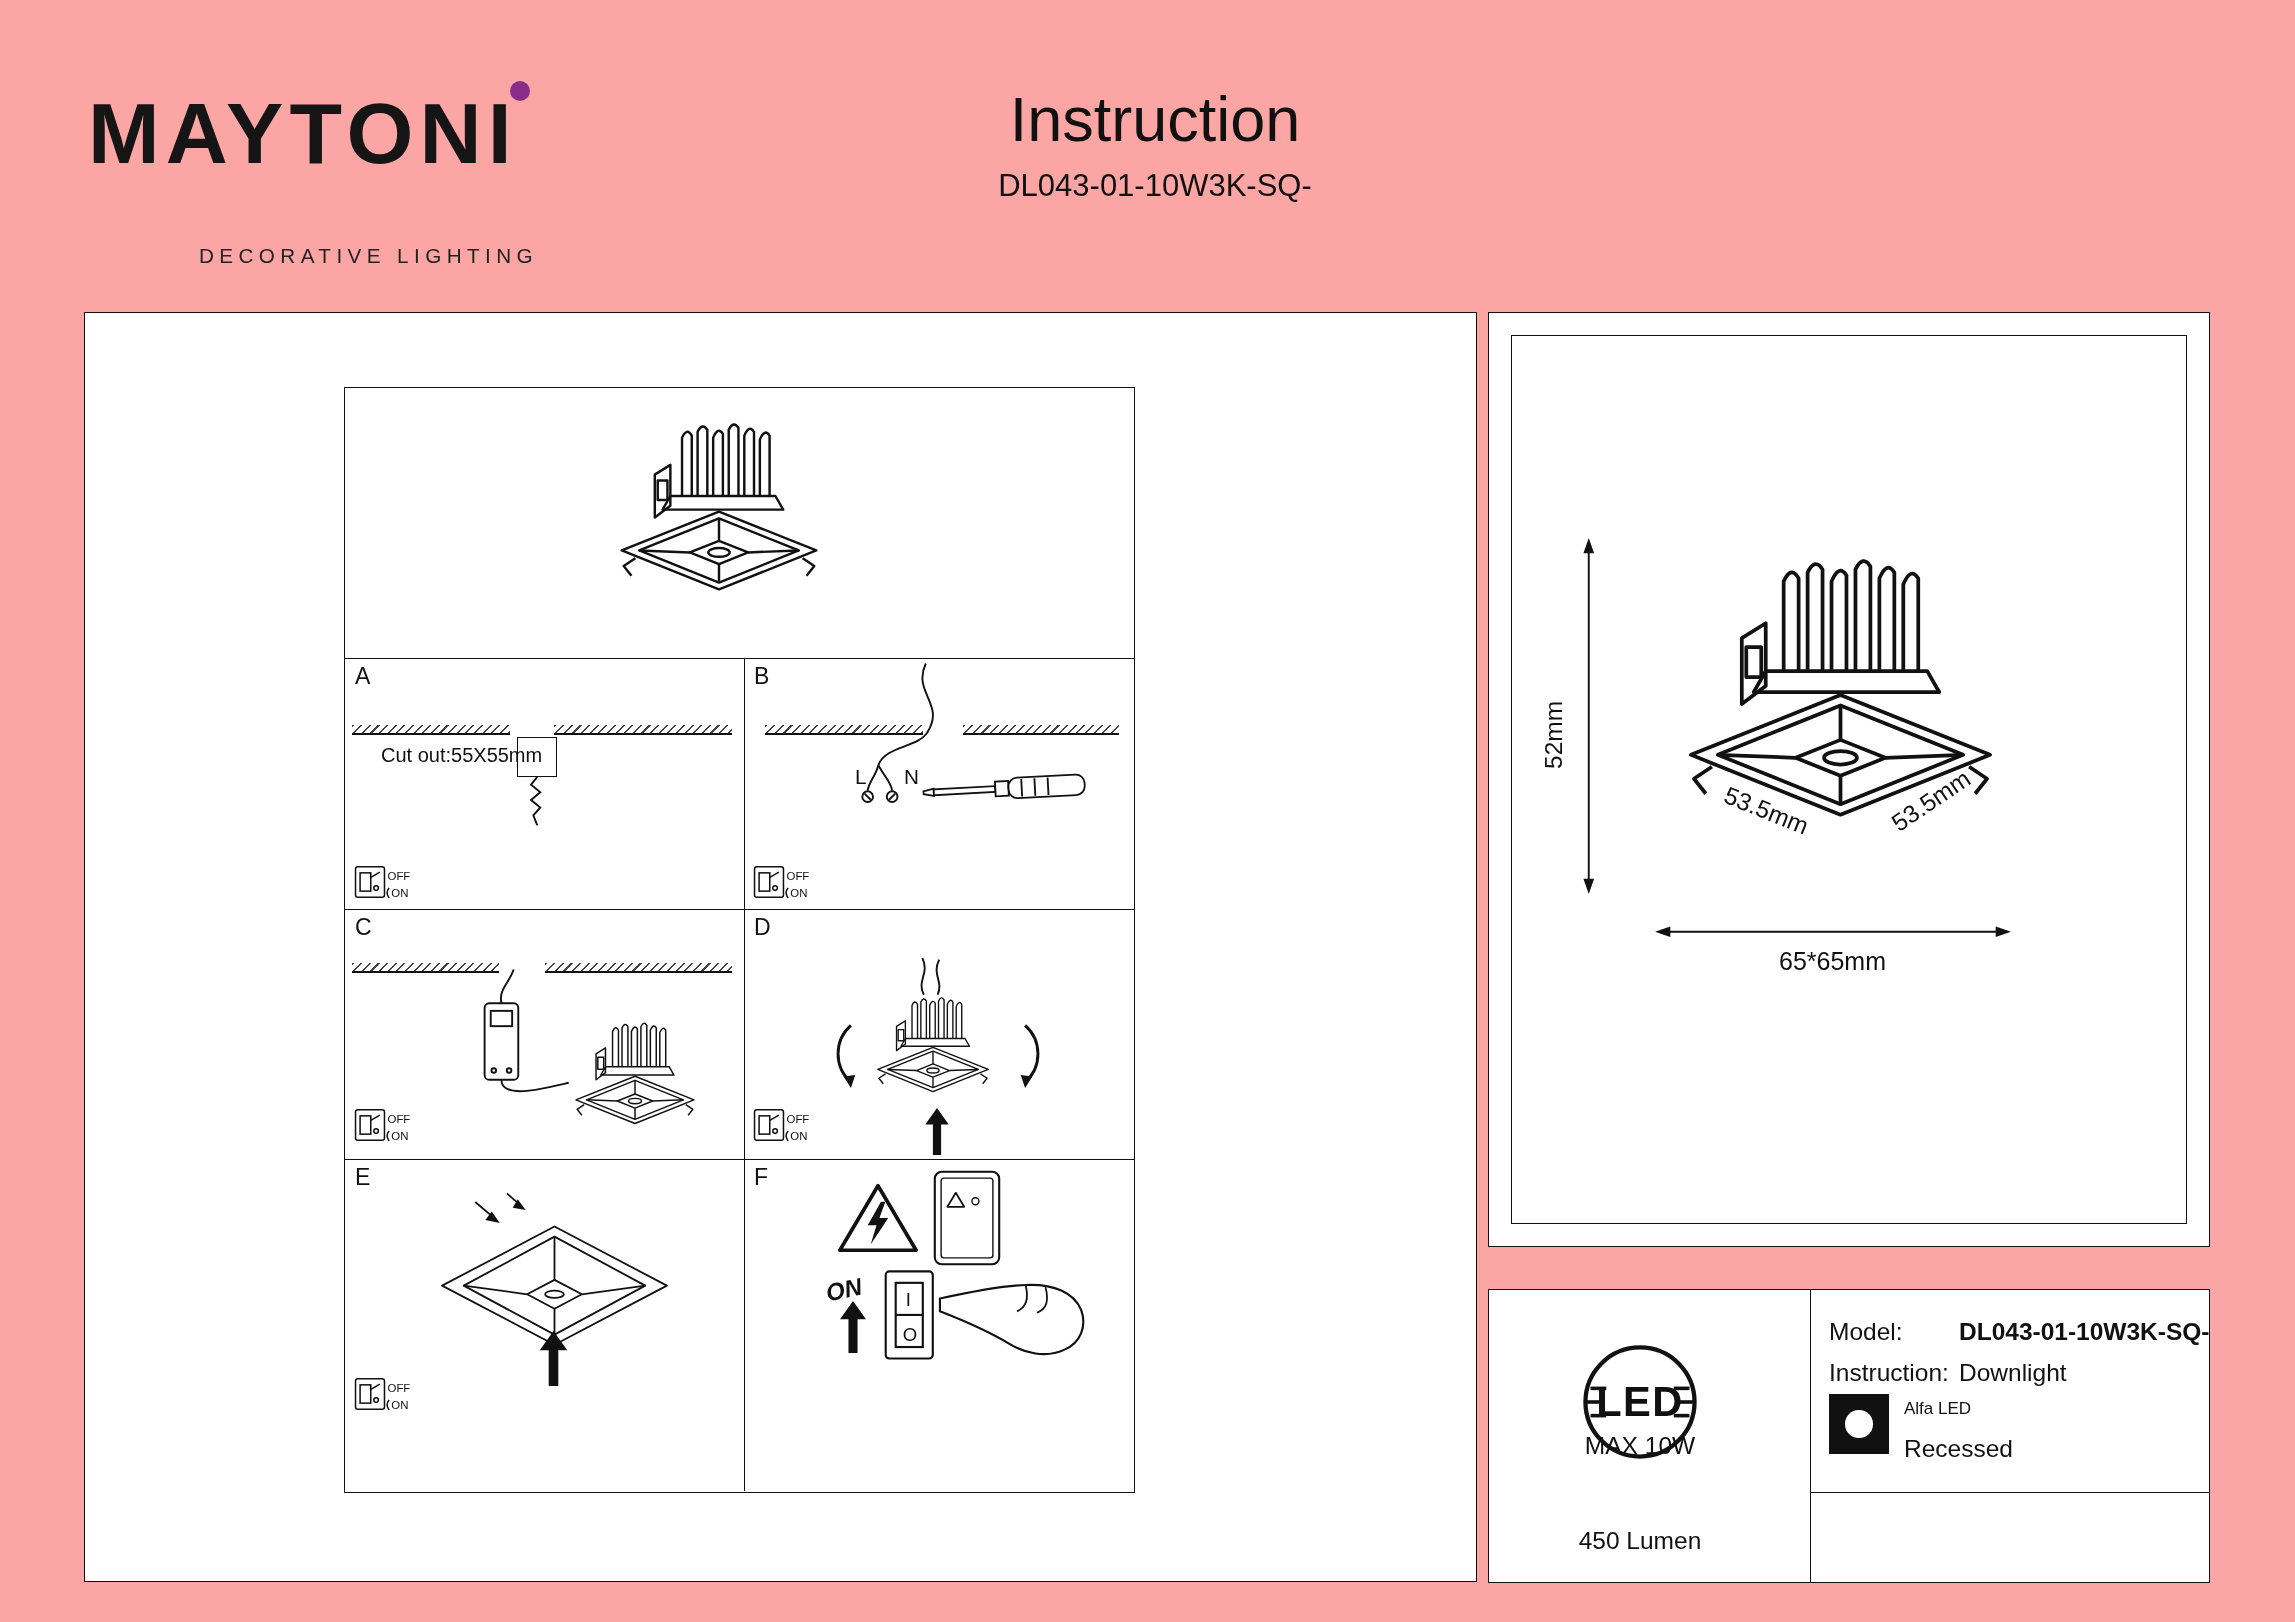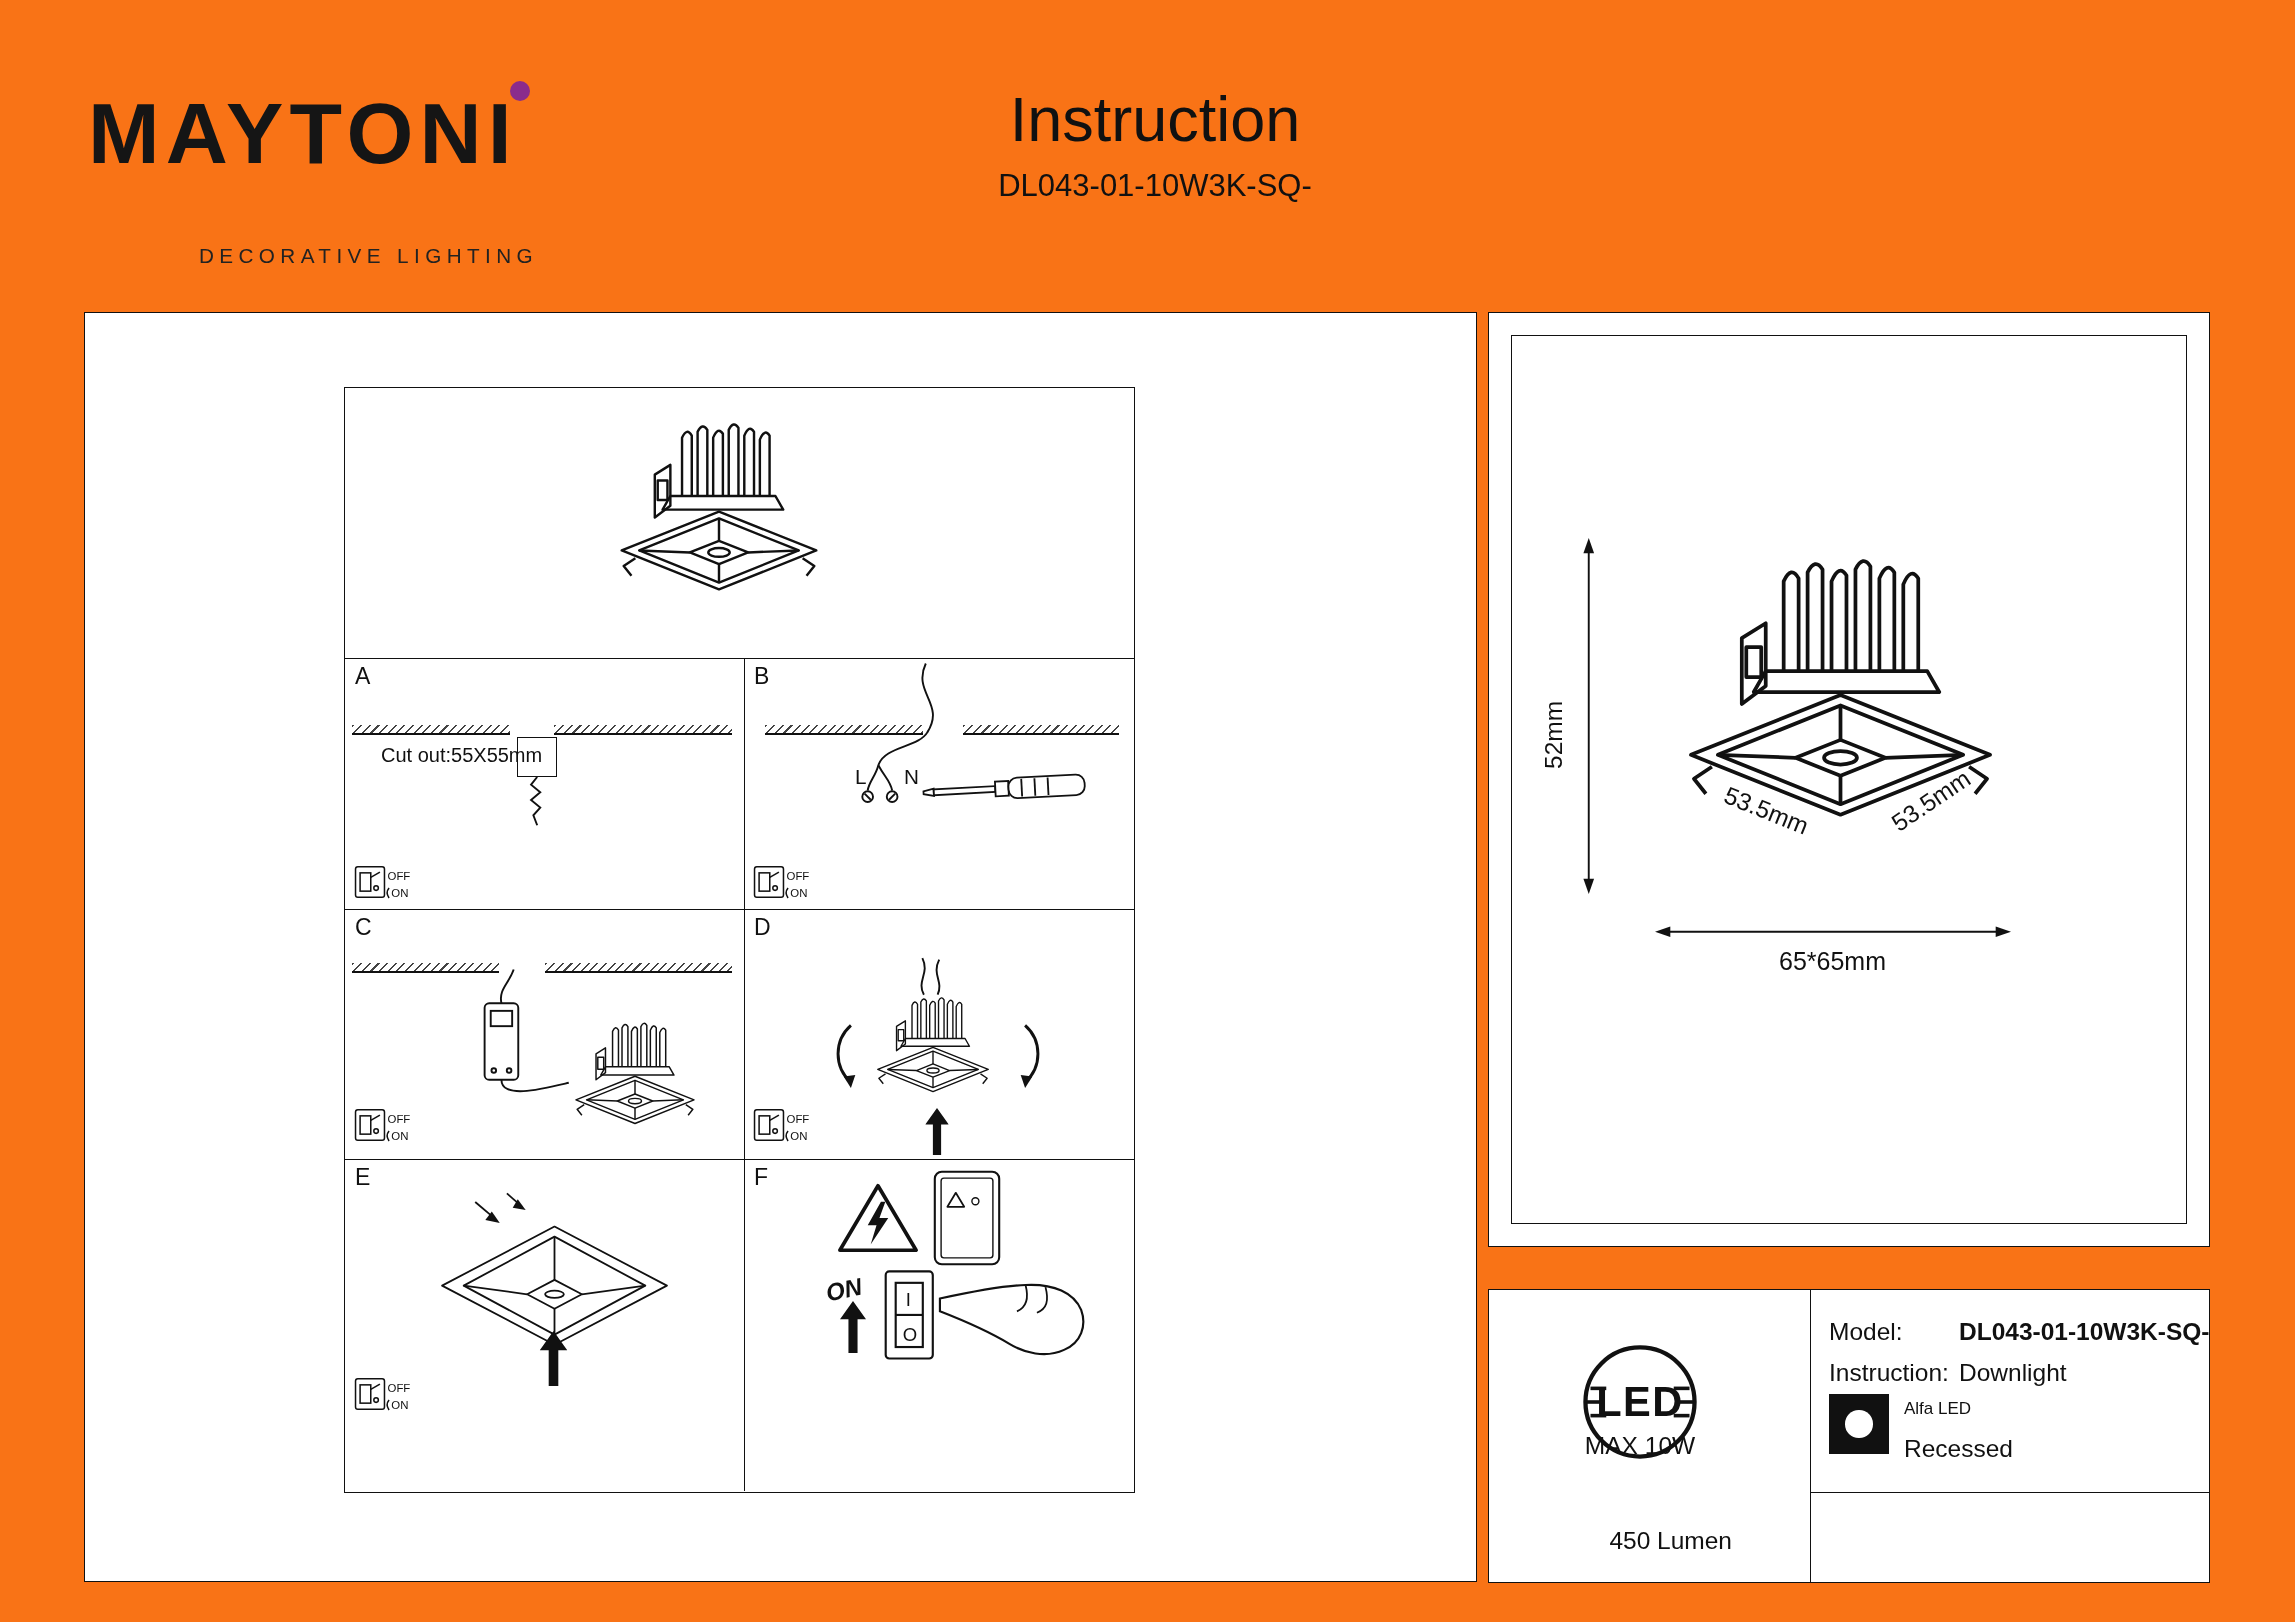--- a/index.html
+++ b/index.html
@@ -1,17 +1,17 @@
 <!DOCTYPE html>
 <html style="font-size:12.2px"><head>
 <meta charset="utf-8">
 <style>
   *{margin:0;padding:0;box-sizing:border-box}
   html,body{background:#fff}
-  #canvas{position:relative;width:2295px;height:1623px;background:#f97316;color:#111;
+  #canvas{position:relative;width:2295px;height:1623px;background:#fca5a5;color:#111;
           font-family:"Liberation Sans",sans-serif;overflow:hidden}
   .abs{position:absolute}
   .box{position:absolute;border:1.5px solid #111;background:#fff}
   .hline{position:absolute;border-top:1.5px solid #111;height:0}
   .vline{position:absolute;border-left:1.5px solid #111;width:0}
   .hatch{position:absolute;height:10px;
          background:repeating-linear-gradient(135deg,#444 0 1.5px,transparent 1.5px 6.1px);
          border-bottom:2.3px solid #111}
   .step-label{position:absolute;font-size:23px;font-weight:400}
   .dim{position:absolute;font-size:24.5px;white-space:nowrap}
@@ -269,21 +269,21 @@
     <g stroke="#111" stroke-width="5">
       <path d="M16,66 L38,66"></path>
         <path d="M11,85 L33,85"></path>
         <path d="M16,104 L38,104"></path>
       <path d="M132,66 L154,66"></path>
         <path d="M137,85 L159,85"></path>
         <path d="M132,104 L154,104"></path>
     </g>
   </svg>
   <div class="abs" style="left:1548px;top:1432px;width:184px;text-align:center;font-size:24.5px;">MAX 10W</div>
-  <div class="abs" style="left:1548px;top:1527px;width:184px;text-align:right;font-size:24.5px;">450 Lumen</div>
+  <div class="abs" style="left:1548px;top:1527px;width:184px;text-align:center;font-size:24.5px;">450 Lumen</div>
 
   <span class="abs" style="left:1829px;top:1318px;font-size:24.5px;">Model:</span>
   <span class="abs" style="left:1959px;top:1318px;font-size:24.5px;font-weight:700;">DL043-01-10W3K-SQ-</span>
   <span class="abs" style="left:1829px;top:1359px;font-size:24.5px;">Instruction:</span>
   <span class="abs" style="left:1959px;top:1359px;font-size:24.5px;">Downlight</span>
 
   <div class="abs" style="left:1829px;top:1394px;width:60px;height:60px;background:#111;">
     <div class="abs" style="left:16px;top:16px;width:27.5px;height:27.5px;border-radius:50%;background:#fff;"></div>
   </div>
   <span class="abs" style="left:1904px;top:1399px;font-size:17px;">Alfa LED</span>

